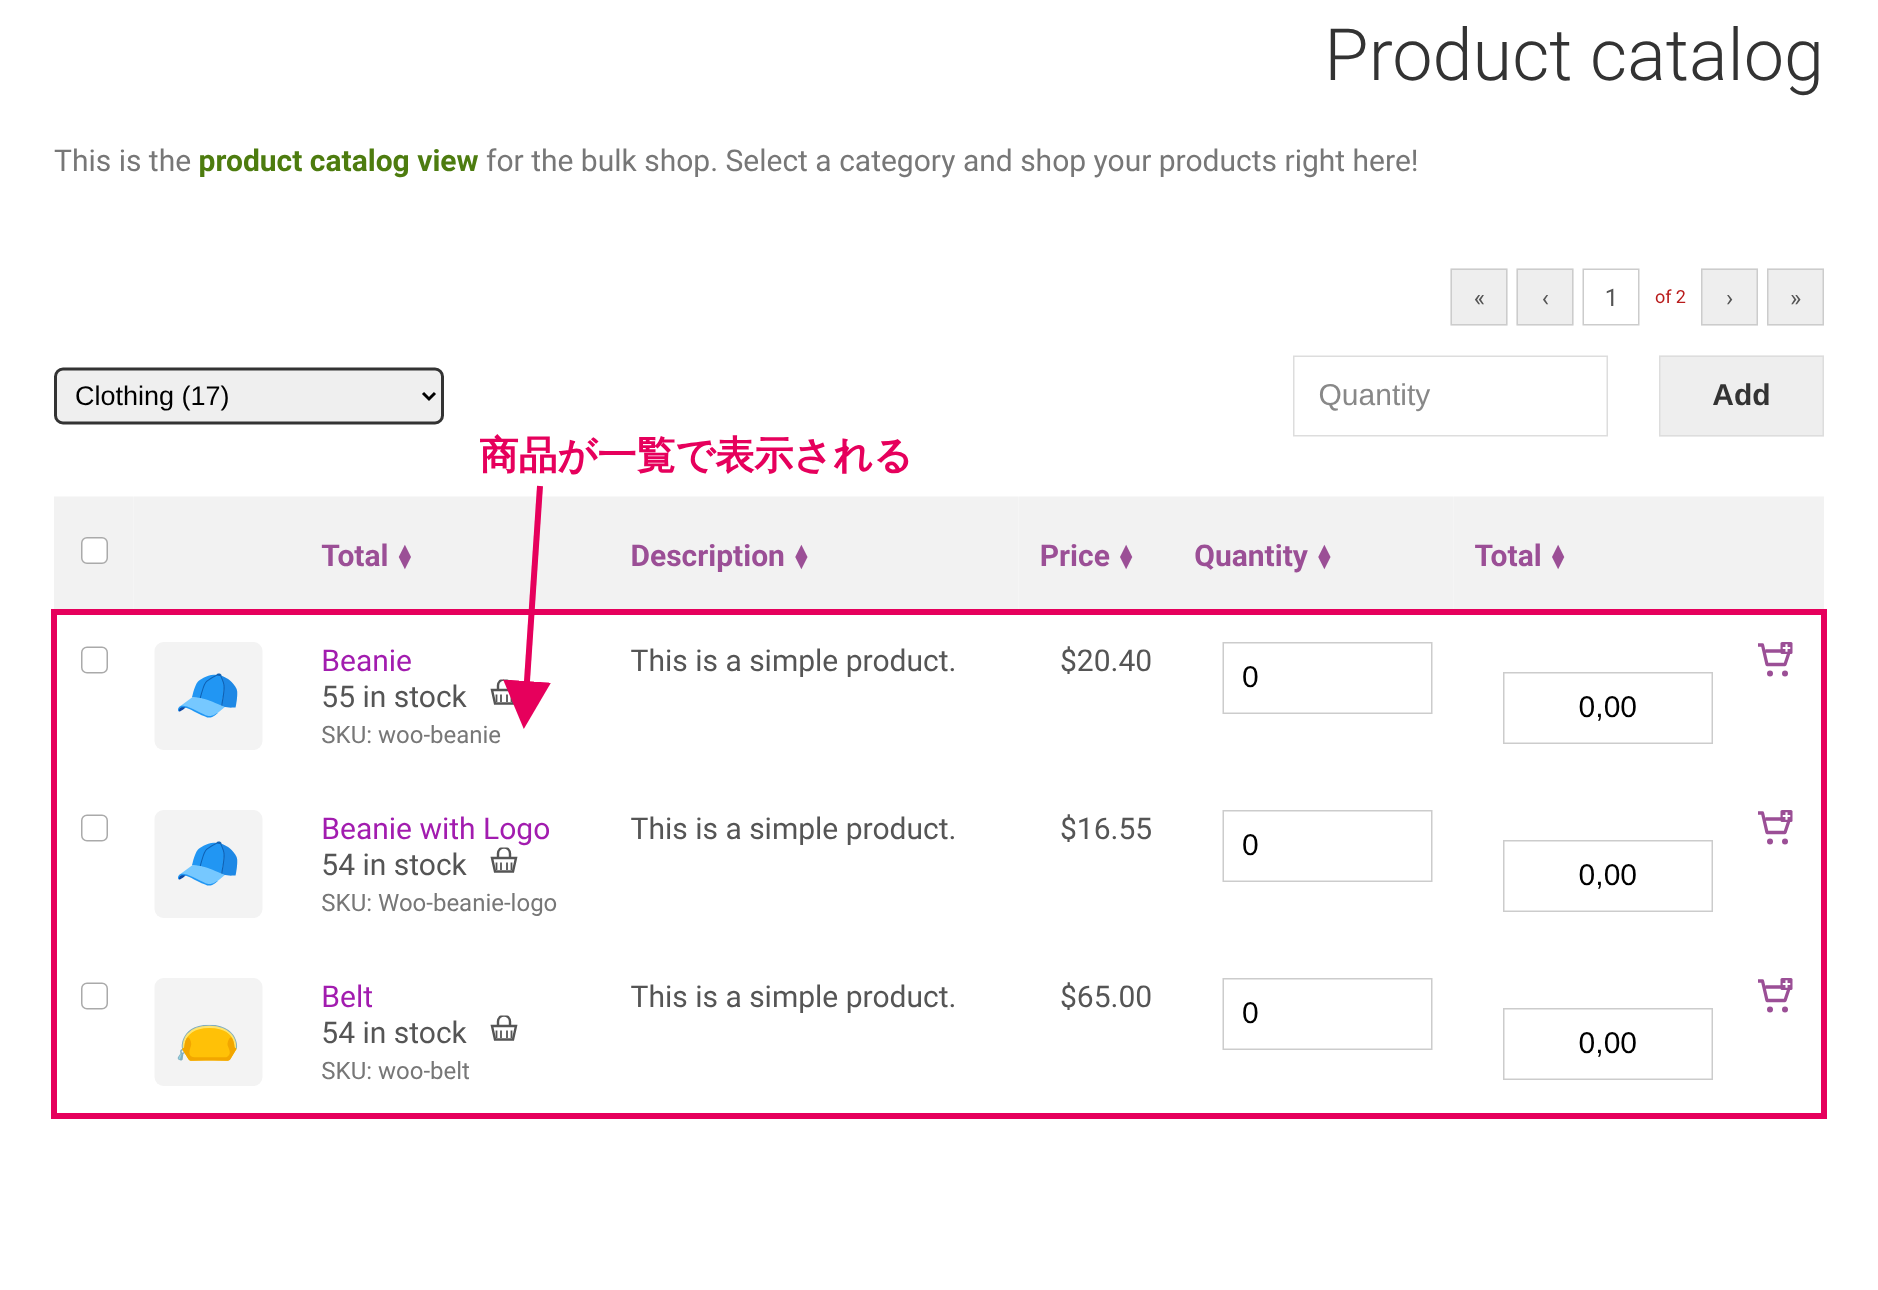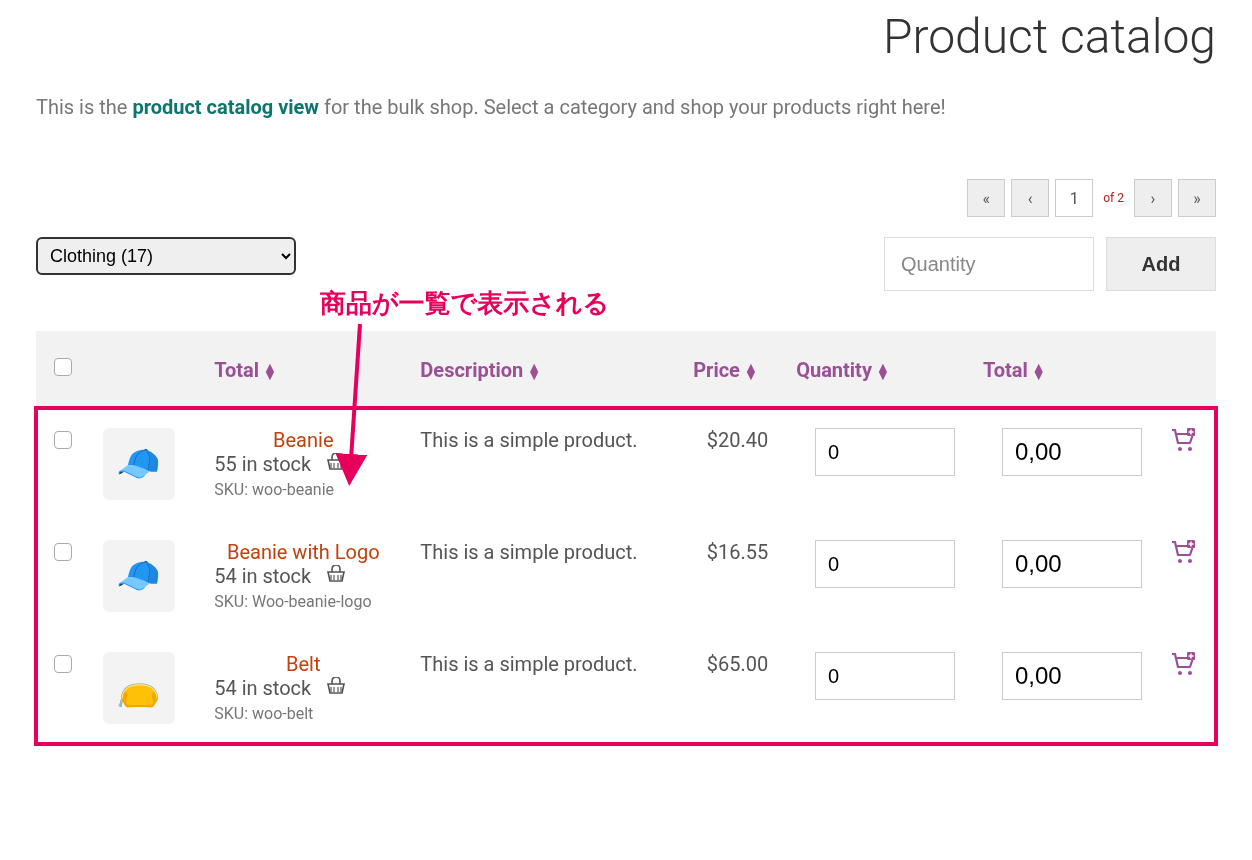--- a/index.html
+++ b/index.html
@@ -15,21 +15,21 @@
     font-weight: 300;
     color: #333;
     margin: 8px 0 30px;
     text-align: right;
   }
   p.intro {
     font-size: 20px;
     color: #777;
     margin: 0 0 60px;
   }
-  p.intro strong { color: #0f766e; }
+  p.intro strong { color: #4d7c0f; }
 
   .pagination-row {
     display: flex;
     justify-content: flex-end;
     align-items: center;
     gap: 6px;
     margin-bottom: 20px;
   }
   .pg-btn {
     min-width: 38px;
@@ -41,22 +41,22 @@
     justify-content: center;
     font-size: 16px;
     color: #555;
     cursor: pointer;
   }
   .pg-btn.active { background: #fff; }
   .pg-text { color: #b91c1c; font-size: 12px; padding: 0 4px; }
 
   .controls-row {
     display: flex;
-    align-items: flex-start;
-    gap: 12px;
+    align-items: center;
+    gap: 34px;
   }
   select.category {
     border: 2px solid #333;
     border-radius: 6px;
     height: 38px;
     font-size: 18px;
     padding: 2px 8px;
     width: 260px;
   }
   .spacer { flex: 1; }
@@ -111,35 +111,36 @@
     padding: 20px 14px;
     vertical-align: top;
     color: #555;
   }
   .thumb {
     width: 72px; height: 72px; border-radius: 6px;
     background: #f3f3f3;
     display: flex; align-items: center; justify-content: center;
     font-size: 36px;
   }
-  .prod-name { color: #c2410c; font-size: 20px; text-align: center; }
+  .prod-name { color: #a21caf; font-size: 20px; }
   .stock { color: #555; font-size: 20px; }
   .sku { color: #777; font-size: 16px; margin-top: 4px; }
   .basket-icon { color: #555; margin-left: 10px; }
 
   input.qty-cell {
     width: 140px; height: 48px;
     border: 1px solid #ccc;
     font-size: 20px; padding: 0 12px;
   }
   input.total-cell {
     width: 140px; height: 48px;
     border: 1px solid #ccc;
-    font-size: 24px; padding: 0 12px;
-    text-align: left;
+    font-size: 20px; padding: 0 12px;
+    text-align: center;
+    margin-top: 20px;
   }
   .cart-icon-cell { color: #9b4f96; font-size: 26px; text-align: center; cursor:pointer; position:relative; }
 
   
   .annotation-label {
     position: absolute;
     left: 320px; top: 286px;
     font-size: 26px; font-weight: 700;
     color: #e6005c;
     text-shadow: -1px -1px 0 #fff, 1px -1px 0 #fff, -1px 1px 0 #fff, 1px 1px 0 #fff;

